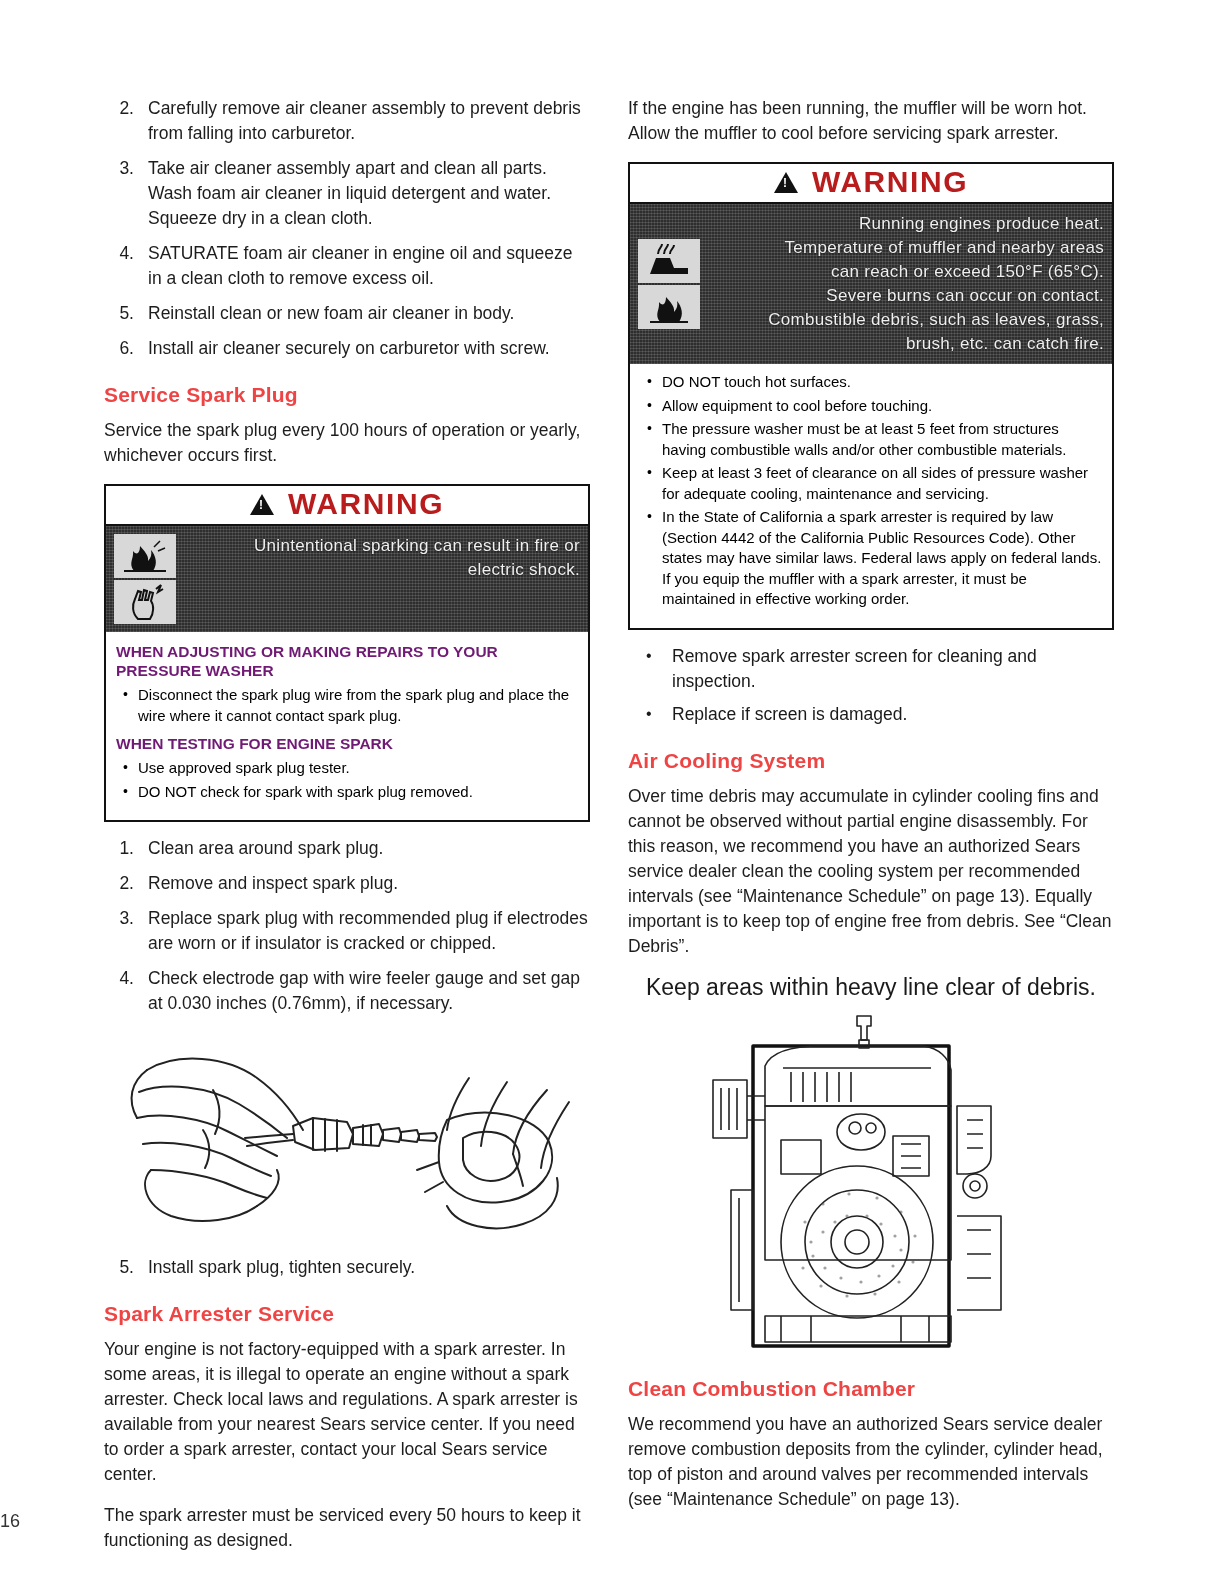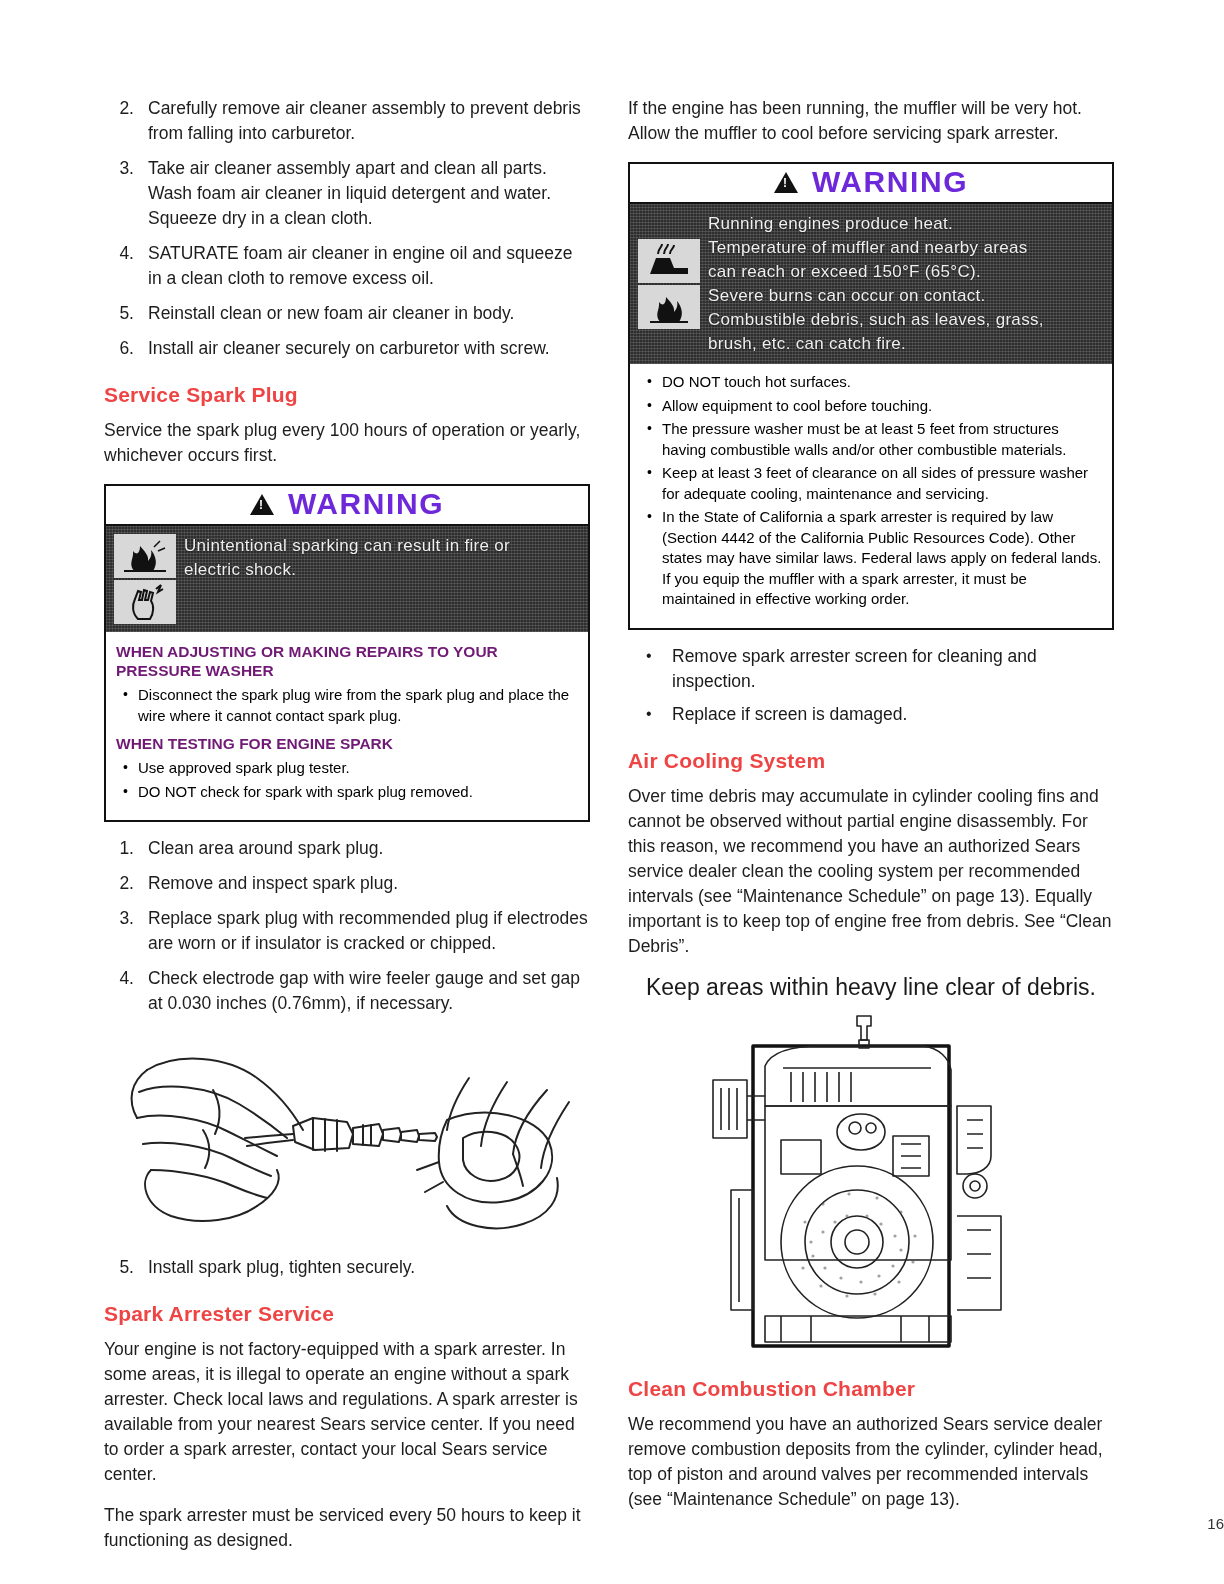--- a/index.html
+++ b/index.html
@@ -105,21 +105,21 @@
     gap: 14px;
     border-bottom: 2px solid #111;
     padding: 5px 0 7px 0;
     height: 40px;
     box-sizing: border-box;
   }
   .warning-title .wtext {
     font-size: 30px;
     font-weight: bold;
     letter-spacing: 1.6px;
-    color: #6d28d9;
+    color: #b91c1c;
   }
   .tri-icon {
     width: 0; height: 0;
     border-left: 12px solid transparent;
     border-right: 12px solid transparent;
     border-bottom: 21px solid #111;
     position: relative;
   }
   .tri-icon:after {
     content: "!";
@@ -134,20 +134,21 @@
   
   .warn-dark {
     background:
       repeating-linear-gradient(0deg, rgba(255,255,255,0.13) 0 1px, rgba(0,0,0,0) 1px 3px),
       repeating-linear-gradient(90deg, rgba(255,255,255,0.10) 0 1px, rgba(0,0,0,0) 1px 3px),
       #2e2e2e;
     color: #e8e8e8;
     padding: 6px 0;
     display: flex;
     align-items: stretch;
+    text-align: right;
   }
   .warn-dark .icons {
     width: 78px;
     flex: 0 0 78px;
     display: flex;
     flex-direction: column;
     align-items: center;
     justify-content: center;
     gap: 2px;
     padding: 2px 0;
@@ -207,22 +208,22 @@
     text-align: center;
     font-size: 23px;
     line-height: 25px;
     margin: 8px 0 10px 0;
   }
   .page-num {
     position: absolute;
     bottom: 52px;
     left: 0;
     width: 1224px;
-    text-align: right;
-    font-size: 15px;
+    text-align: left;
+    font-size: 18px;
     color: #333;
   }
   .figure {
     margin: 6px 0 10px 0;
     display: flex;
     justify-content: center;
   }
   svg { display: block; }
 </style>
 </head>
@@ -364,21 +365,21 @@
         </li>
       </ol>
 
       <h2 class="section-head">Spark Arrester Service</h2>
       <p class="body-text">Your engine is not factory-equipped with a spark arrester. In some areas, it is illegal to operate an engine without a spark arrester. Check local laws and regulations. A spark arrester is available from your nearest Sears service center. If you need to order a spark arrester, contact your local Sears service center.</p>
       <p class="body-text">The spark arrester must be serviced every 50 hours to keep it functioning as designed.</p>
     </div>
 
     <div class="col">
 
-      <p class="body-text">If the engine has been running, the muffler will be very hot. Allow the muffler to cool before servicing spark arrester.</p>
+      <p class="body-text">If the engine has been running, the muffler will be worn hot. Allow the muffler to cool before servicing spark arrester.</p>
 
       <div class="warning-box">
         <div class="warning-title">
           <span class="tri-icon"></span>
           <span class="wtext">WARNING</span>
         </div>
         <div class="warn-dark">
           <div class="icons">
             <div class="icon-cell">
               <svg width="50" height="38" viewBox="0 0 50 38">

